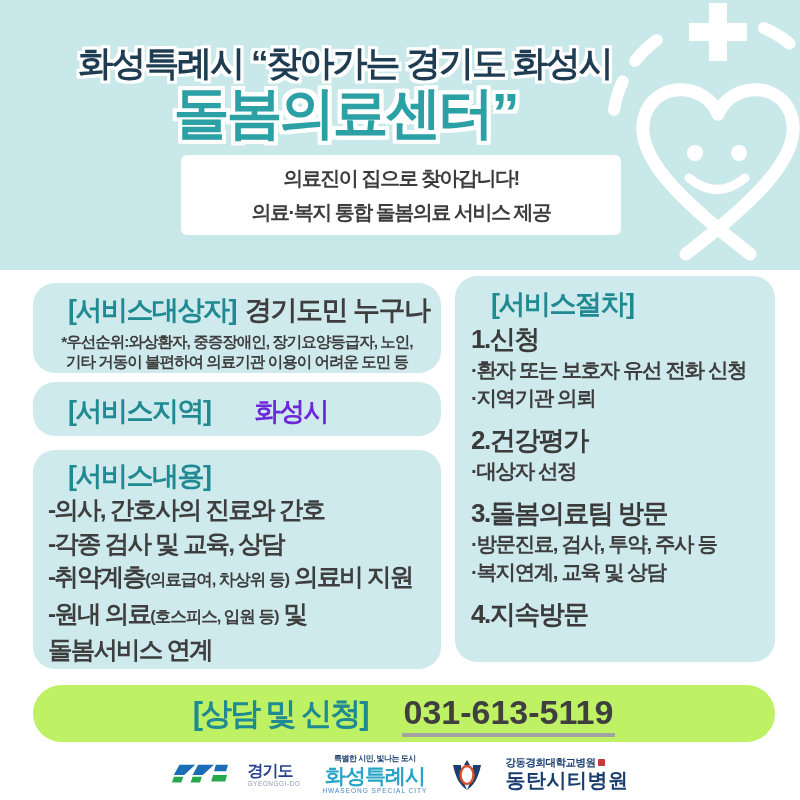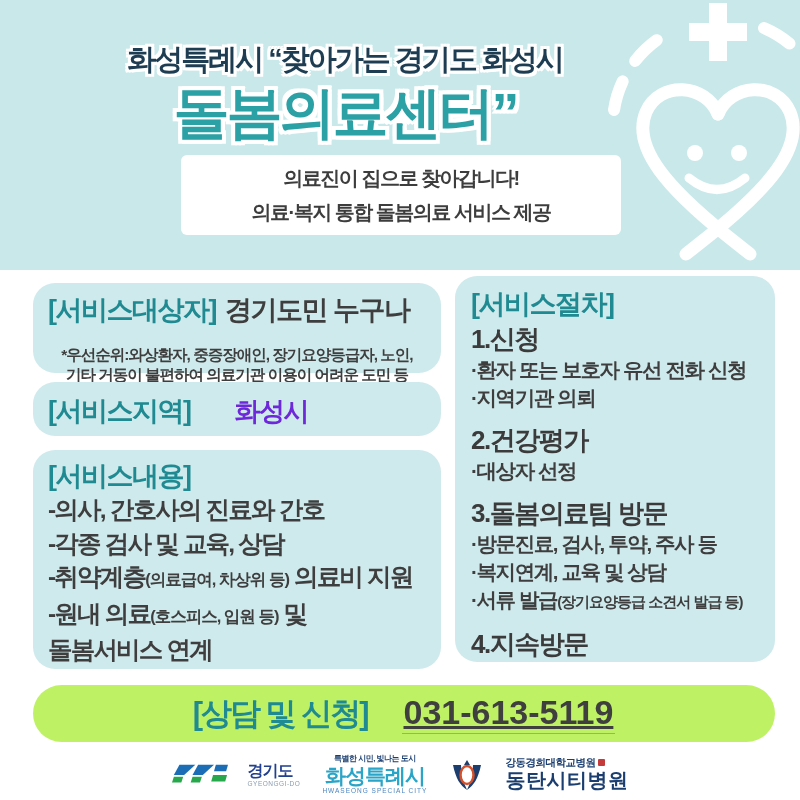--- a/index.html
+++ b/index.html
@@ -3,37 +3,37 @@
 <meta charset="utf-8">
 <style>
   html,body{margin:0;padding:0;}
   body{width:800px;height:800px;background:#ffffff;font-family:"Liberation Sans","DejaVu Sans",sans-serif;overflow:hidden;}
   .poster{position:relative;width:800px;height:800px;background:#ffffff;overflow:hidden;}
 
   
   .banner{position:absolute;left:0;top:0;width:800px;height:270px;background:#c9e8ea;overflow:hidden;}
   .heart-art{position:absolute;right:-18px;top:2px;width:220px;height:268px;}
   .title1{position:absolute;left:0;top:40px;width:690px;text-align:center;
-          font-size:29px;font-weight:bold;color:#1e3d52;letter-spacing:-2px;white-space:nowrap;z-index:3;
+          font-size:35px;font-weight:bold;color:#1e3d52;letter-spacing:-2px;white-space:nowrap;z-index:3;
           text-shadow:-3px -3px 0 #fff,3px -3px 0 #fff,-3px 3px 0 #fff,3px 3px 0 #fff,-3px 0 0 #fff,3px 0 0 #fff,0 -3px 0 #fff,0 3px 0 #fff;}
   .title2{position:absolute;left:0;top:76px;width:690px;text-align:center;
           font-size:56px;font-weight:bold;color:#2ba0a5;letter-spacing:-3px;white-space:nowrap;z-index:3;
           text-shadow:-4px -4px 0 #fff,4px -4px 0 #fff,-4px 4px 0 #fff,4px 4px 0 #fff,-4px 0 0 #fff,4px 0 0 #fff,0 -4px 0 #fff,0 4px 0 #fff;}
   .subtitle-box{position:absolute;left:181px;top:155px;width:440px;height:80px;background:#ffffff;border-radius:6px;
           display:flex;flex-direction:column;justify-content:center;align-items:center;z-index:3;}
   .subtitle-box div{font-size:20px;font-weight:bold;color:#3d3d3d;letter-spacing:-1.5px;line-height:34px;white-space:nowrap;}
 
   
   .tealbox{position:absolute;background:#cfeaec;border-radius:22px;}
   .box-target{left:33px;top:283px;width:408px;height:90px;padding:0;}
   .target-head{display:flex;align-items:baseline;gap:9px;padding:9px 0 0 15px;white-space:nowrap;}
-  .label-teal{color:#1f8a91;font-weight:bold;}
+  .label-teal{color:#1f8a91;font-weight:bold;margin-left:20px;}
   .target-head .label-teal{font-size:27px;letter-spacing:-1.5px;}
   .target-head .target-value{font-size:27px;font-weight:bold;color:#3e3e3e;letter-spacing:-1.5px;}
-  .target-note{text-align:center;font-size:15.5px;font-weight:bold;color:#3e3e3e;letter-spacing:-1px;line-height:19.5px;margin-top:17px;white-space:nowrap;}
+  .target-note{text-align:center;font-size:15.5px;font-weight:bold;color:#3e3e3e;letter-spacing:-1px;line-height:19.5px;margin-top:4px;white-space:nowrap;}
 
   .box-region{left:33px;top:382px;width:408px;height:54px;}
   .region-line{display:flex;align-items:baseline;gap:44px;padding:11px 0 0 15px;white-space:nowrap;}
   .region-line .label-teal{font-size:27px;letter-spacing:-1.5px;}
   .region-line .region-value{font-size:26px;font-weight:bold;color:#6d28d9;letter-spacing:-1.5px;}
 
   .box-content{left:33px;top:450px;width:408px;height:219px;padding:0;}
   .content-inner{padding:9px 0 0 15px;}
   .content-inner .label-teal{font-size:27px;letter-spacing:-1.5px;display:block;line-height:34px;}
   .content-line{font-size:24.5px;font-weight:bold;color:#3e3e3e;letter-spacing:-1.8px;line-height:33.5px;white-space:nowrap;}
@@ -44,21 +44,21 @@
   .proc-inner .label-teal{font-size:27px;letter-spacing:-1.5px;display:block;line-height:36px;}
   .step-title{font-size:26px;font-weight:bold;color:#3b3b3b;letter-spacing:-1.5px;line-height:34px;margin-top:11px;white-space:nowrap;}
   .step-title:first-of-type{margin-top:0;}
   .step-detail{font-size:20.5px;font-weight:bold;color:#3e3e3e;letter-spacing:-1.4px;line-height:28px;white-space:nowrap;}
   .step-detail .small-paren{font-size:15px;}
 
   
   .contact-bar{position:absolute;left:33px;top:685px;width:742px;height:57px;background:#bef264;border-radius:29px;
                display:flex;justify-content:center;align-items:baseline;gap:34px;}
   .contact-label{font-size:31px;font-weight:bold;color:#1f8a91;letter-spacing:-2px;line-height:57px;white-space:nowrap;}
-  .contact-phone{font-size:34px;font-weight:bold;color:#3f3f3f;letter-spacing:0px;border-bottom:1px solid #a3a3a3;padding:0 2px 1px 2px;white-space:nowrap;text-decoration:underline;}
+  .contact-phone{font-size:34px;font-weight:bold;color:#3f3f3f;letter-spacing:0px;border-bottom:4px solid #a3a3a3;padding:0 2px 1px 2px;white-space:nowrap;}
 
   
   .footer{position:absolute;left:0;top:752px;width:800px;height:46px;display:flex;justify-content:center;align-items:center;gap:22px;}
   .logo-group{display:flex;gap:20px;}
   .gg-text{display:flex;flex-direction:column;line-height:1;}
   .gg-name{font-size:16px;font-weight:bold;color:#23408f;letter-spacing:-1px;}
   .gg-sub{font-size:6.5px;color:#8a9bb0;letter-spacing:0.5px;margin-top:2px;}
   .hs-col{display:flex;flex-direction:column;align-items:center;line-height:1;}
   .hs-slogan{font-size:8px;font-weight:bold;color:#1b3e6f;letter-spacing:-0.5px;}
   .hs-name{font-size:21px;font-weight:bold;color:#2aa5c8;letter-spacing:-1px;margin-top:2px;}
@@ -129,21 +129,20 @@
       <span class="label-teal">[서비스절차]</span>
       <div id="procedure-steps">
           <div class="step-title">1.신청</div>
           <div class="step-detail"><span>·환자 또는 보호자 유선 전화 신청</span></div>
           <div class="step-detail"><span>·지역기관 의뢰</span></div>
           <div class="step-title">2.건강평가</div>
           <div class="step-detail"><span>·대상자 선정</span></div>
           <div class="step-title">3.돌봄의료팀 방문</div>
           <div class="step-detail"><span>·방문진료, 검사, 투약, 주사 등</span></div>
           <div class="step-detail"><span>·복지연계, 교육 및 상담</span></div>
-          <div class="step-detail"><span>·서류 발급</span><span class="small-paren">(장기요양등급 소견서 발급 등)</span></div>
           <div class="step-title">4.지속방문</div>
         </div>
     </div>
   </div>
 
   <div class="contact-bar">
     <span class="contact-label">[상담 및 신청]</span>
     <span class="contact-phone">031-613-5119</span>
   </div>
 

